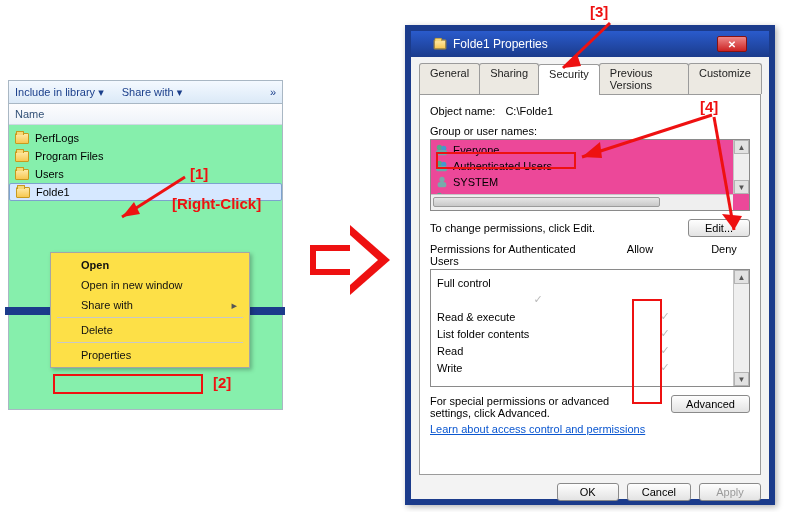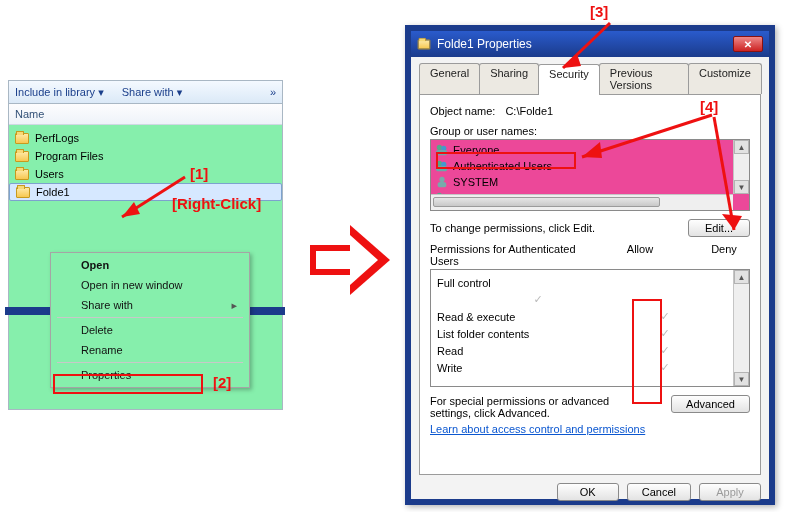--- a/index.html
+++ b/index.html
@@ -26,21 +26,21 @@
   .file-row{ display:flex; align-items:center; gap:6px; padding:2px 6px; height:18px;}
   .file-row.sel{ background:#d6e8ff; border:1px solid #7da2ce; border-radius:2px;}
   .folder-icon{ width:14px; height:11px; background:linear-gradient(#ffe9a6,#f7c851);
     border:1px solid #c79a1e; border-radius:1px; position:relative;}
   .folder-icon::before{content:""; position:absolute; left:0; top:-3px; width:6px; height:3px;
     background:#f7d977; border:1px solid #c79a1e; border-bottom:none; border-radius:1px 1px 0 0;}
 
   
   .ctxmenu{
     position:absolute; left:50px; top:252px; width:200px;
-    background:#86efac; border:1px solid #a5a5a5; box-shadow:2px 2px 4px rgba(0,0,0,.25);
+    background:#fde047; border:1px solid #a5a5a5; box-shadow:2px 2px 4px rgba(0,0,0,.25);
     padding:2px;
   }
   .ctx-item{padding:4px 10px 4px 28px; color:#111;}
   .ctx-item.bold{font-weight:bold;}
   .ctx-item.arrow::after{content:"▸"; float:right; color:#555;}
   .ctx-sep{height:1px; background:#c8c8c8; margin:2px 4px;}
 
   
   .bluebar{position:absolute; left:5px; top:307px; width:280px; height:8px; background:#1b3b8b;}
 
@@ -58,21 +58,21 @@
   .anno{position:absolute; color:#e11; font-weight:bold; font-size:15px;}
   .redbox{border:2px solid #e11;}
 
   
   .dialog{
     position:absolute; left:405px; top:25px; width:370px; height:480px;
     border:6px solid #1b3b8b; background:#fff;
     box-shadow:2px 2px 6px rgba(0,0,0,.3);
   }
   .titlebar{height:26px; background:linear-gradient(#2a5bcc,#1b3b8b);
-    display:flex; align-items:center; justify-content:space-between; padding:0 6px;}
+    display:flex; align-items:center; justify-content:space-between; padding:0 22px;}
   .titlebar .tleft{display:flex; align-items:center; gap:6px;}
   .titlebar .title{color:#fff; font-size:12px;}
   .closebtn{width:30px; height:16px; background:linear-gradient(#e88,#c22);
     border:1px solid #811; border-radius:2px; display:flex; align-items:center;
     justify-content:center; color:#fff; font-weight:bold; font-size:10px;}
   .dlgbody{background:#f3f3f3; height:calc(100% - 26px); padding:6px 8px 8px;}
   .tabs{display:flex; gap:0; border-bottom:1px solid #9b9b9b;}
   .tab{padding:3px 10px; border:1px solid #9b9b9b; border-bottom:none;
     background:#ece9e2; margin-right:-1px; border-radius:3px 3px 0 0; color:#222;}
   .tab.active{background:#fff; position:relative; top:1px;}
@@ -146,21 +146,20 @@
 </div>
 
 <div class="bluebar"></div>
 
 <div class="ctxmenu">
   <div class="ctx-item bold">Open</div>
   <div class="ctx-item">Open in new window</div>
   <div class="ctx-item arrow">Share with</div>
   <div class="ctx-sep"></div>
   <div class="ctx-item">Delete</div>
-  <div class="ctx-item">Rename</div>
   <div class="ctx-sep"></div>
   <div class="ctx-item">Properties</div>
 </div>
 
 <div class="anno" style="left:190px; top:165px;">[1]</div>
 <div class="anno" style="left:172px; top:195px;">[Right-Click]</div>
 
 <svg style="position:absolute; left:110px; top:172px;" width="80" height="55">
   <line x1="75" y1="5" x2="12" y2="45" stroke="#e11" stroke-width="3"></line>
   <polygon points="12,45 24,30 30,42" fill="#e11"></polygon>

